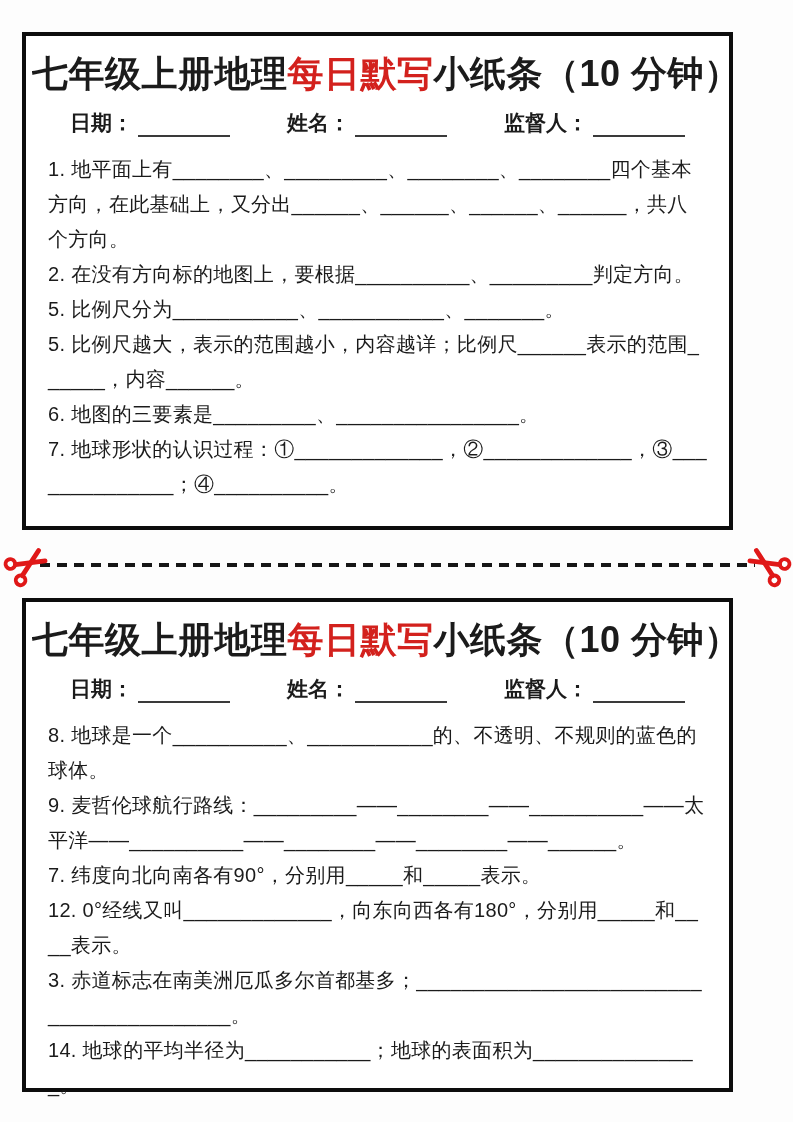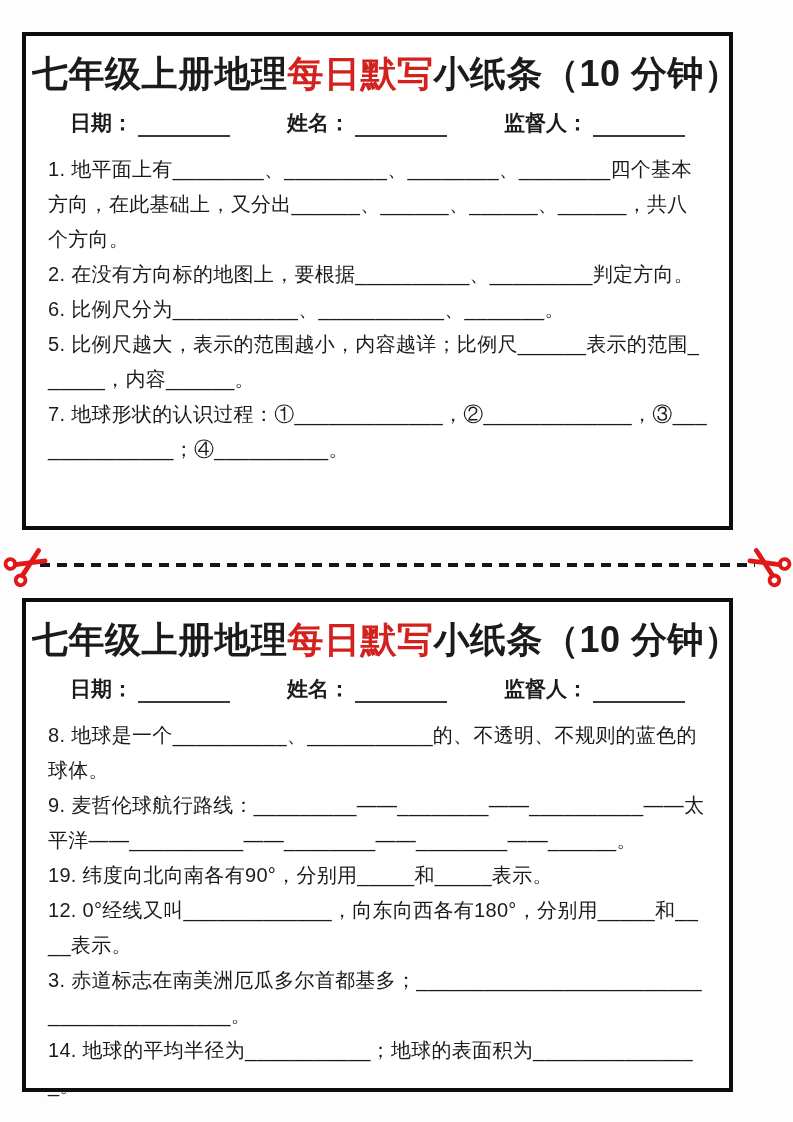--- a/index.html
+++ b/index.html
@@ -68,22 +68,23 @@
         <span class="blankline"></span>
     </div>
     <div class="field">
       <span>监督人：</span>
         <span class="blankline"></span>
     </div>
   </div>
   <div class="questions">
     <p class="q">1. 地平面上有________、_________、________、________四个基本方向，在此基础上，又分出______、______、______、______，共八个方向。</p>
     <p class="q">2. 在没有方向标的地图上，要根据__________、_________判定方向。</p>
-    <p class="q">6. 比例尺分为___________、___________、_______。</p>
+    <p class="q">5. 比例尺分为___________、___________、_______。</p>
     <p class="q">5. 比例尺越大，表示的范围越小，内容越详；比例尺______表示的范围______，内容______。</p>
+    <p class="q">6. 地图的三要素是_________、________________。</p>
     <p class="q">7. 地球形状的认识过程：①_____________，②_____________，③______________；④__________。</p>
   </div>
 </section>
 
 <div id="cutline">
   <svg class="scissors left" viewBox="0 0 48 48" aria-hidden="true">
     <g style="stroke:var(--scissors-red)" fill="none" stroke-linecap="round">
       <circle cx="8.5" cy="13" r="5.5" stroke-width="4.5"></circle>
       <circle cx="8.5" cy="35" r="5.5" stroke-width="4.5"></circle>
       <line x1="13" y1="16.5" x2="44" y2="31" stroke-width="5.5"></line>
@@ -113,19 +114,19 @@
         <span class="blankline"></span>
     </div>
     <div class="field">
       <span>监督人：</span>
         <span class="blankline"></span>
     </div>
   </div>
   <div class="questions">
     <p class="q">8. 地球是一个__________、___________的、不透明、不规则的蓝色的球体。</p>
     <p class="q">9. 麦哲伦球航行路线：_________——________——__________——太平洋——__________——________——________——______。</p>
-    <p class="q">19. 纬度向北向南各有90°，分别用_____和_____表示。</p>
+    <p class="q">7. 纬度向北向南各有90°，分别用_____和_____表示。</p>
     <p class="q">12. 0°经线又叫_____________，向东向西各有180°，分别用_____和____表示。</p>
     <p class="q">3. 赤道标志在南美洲厄瓜多尔首都基多；_________________________________________。</p>
     <p class="q">14. 地球的平均半径为___________；地球的表面积为_______________。</p>
 
   </div>
 </section>
 
 </body></html>

